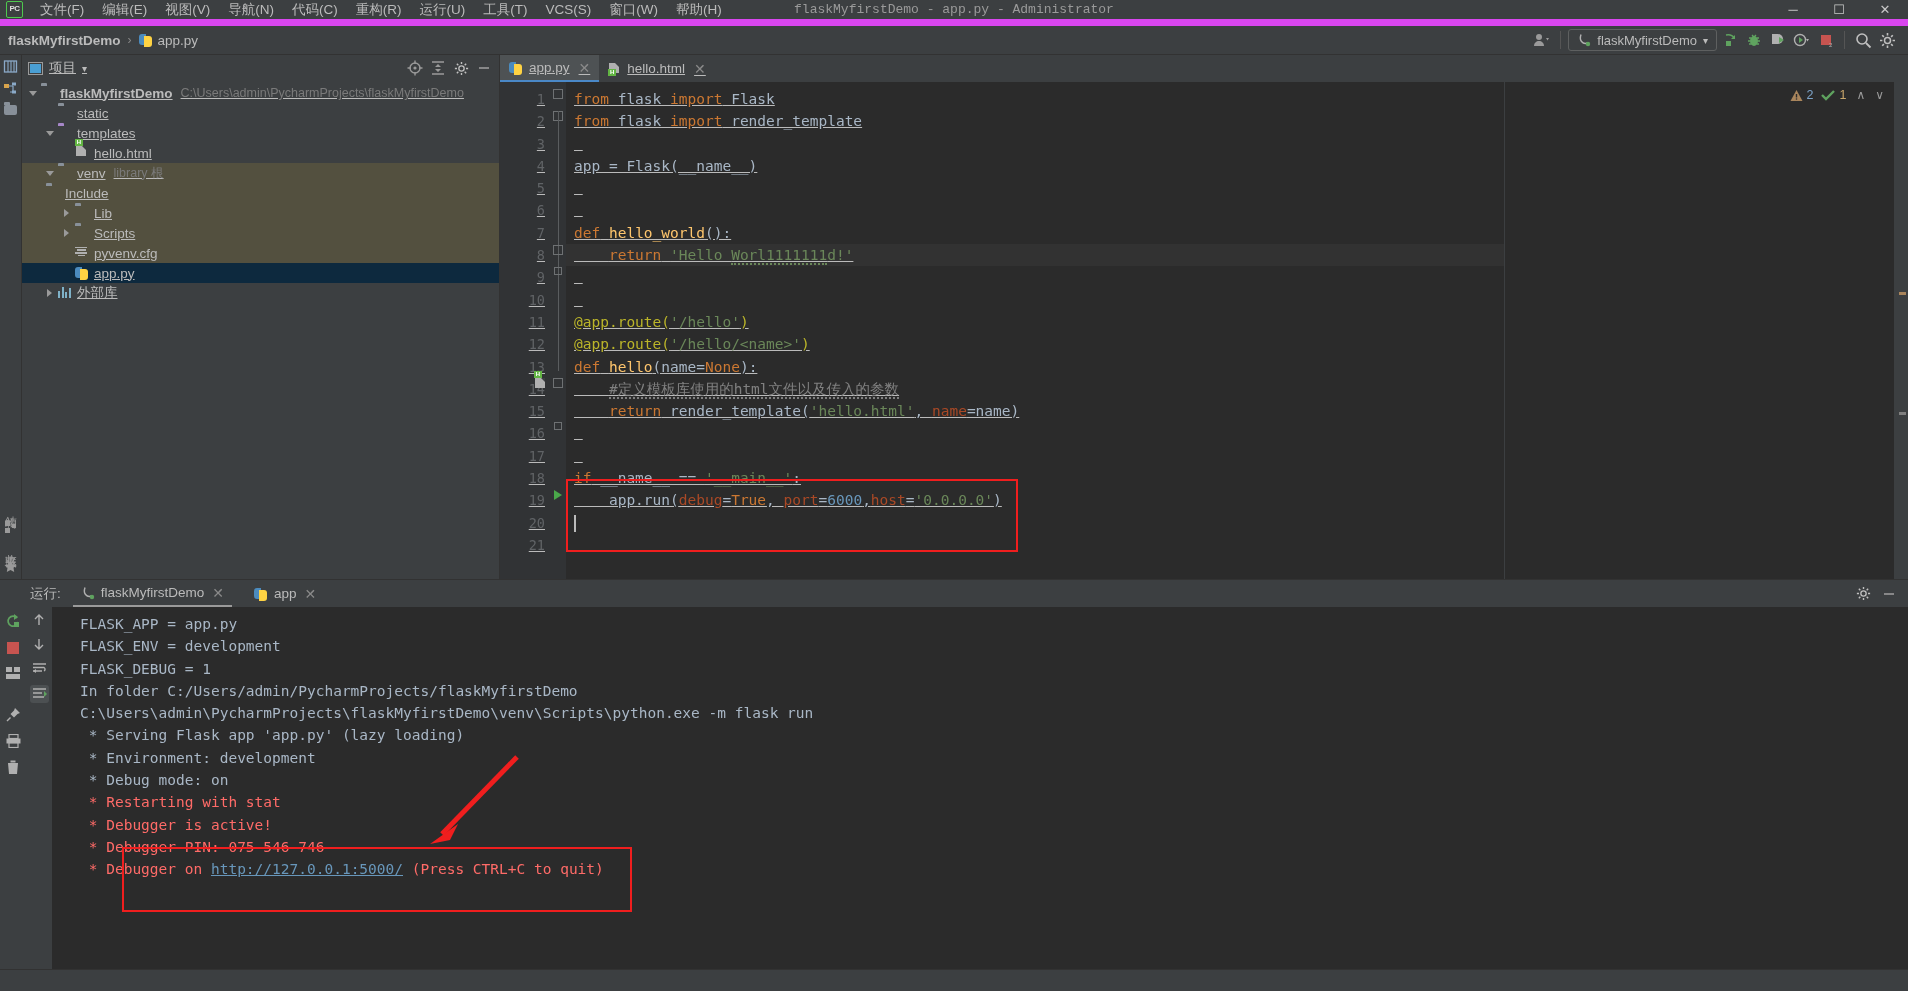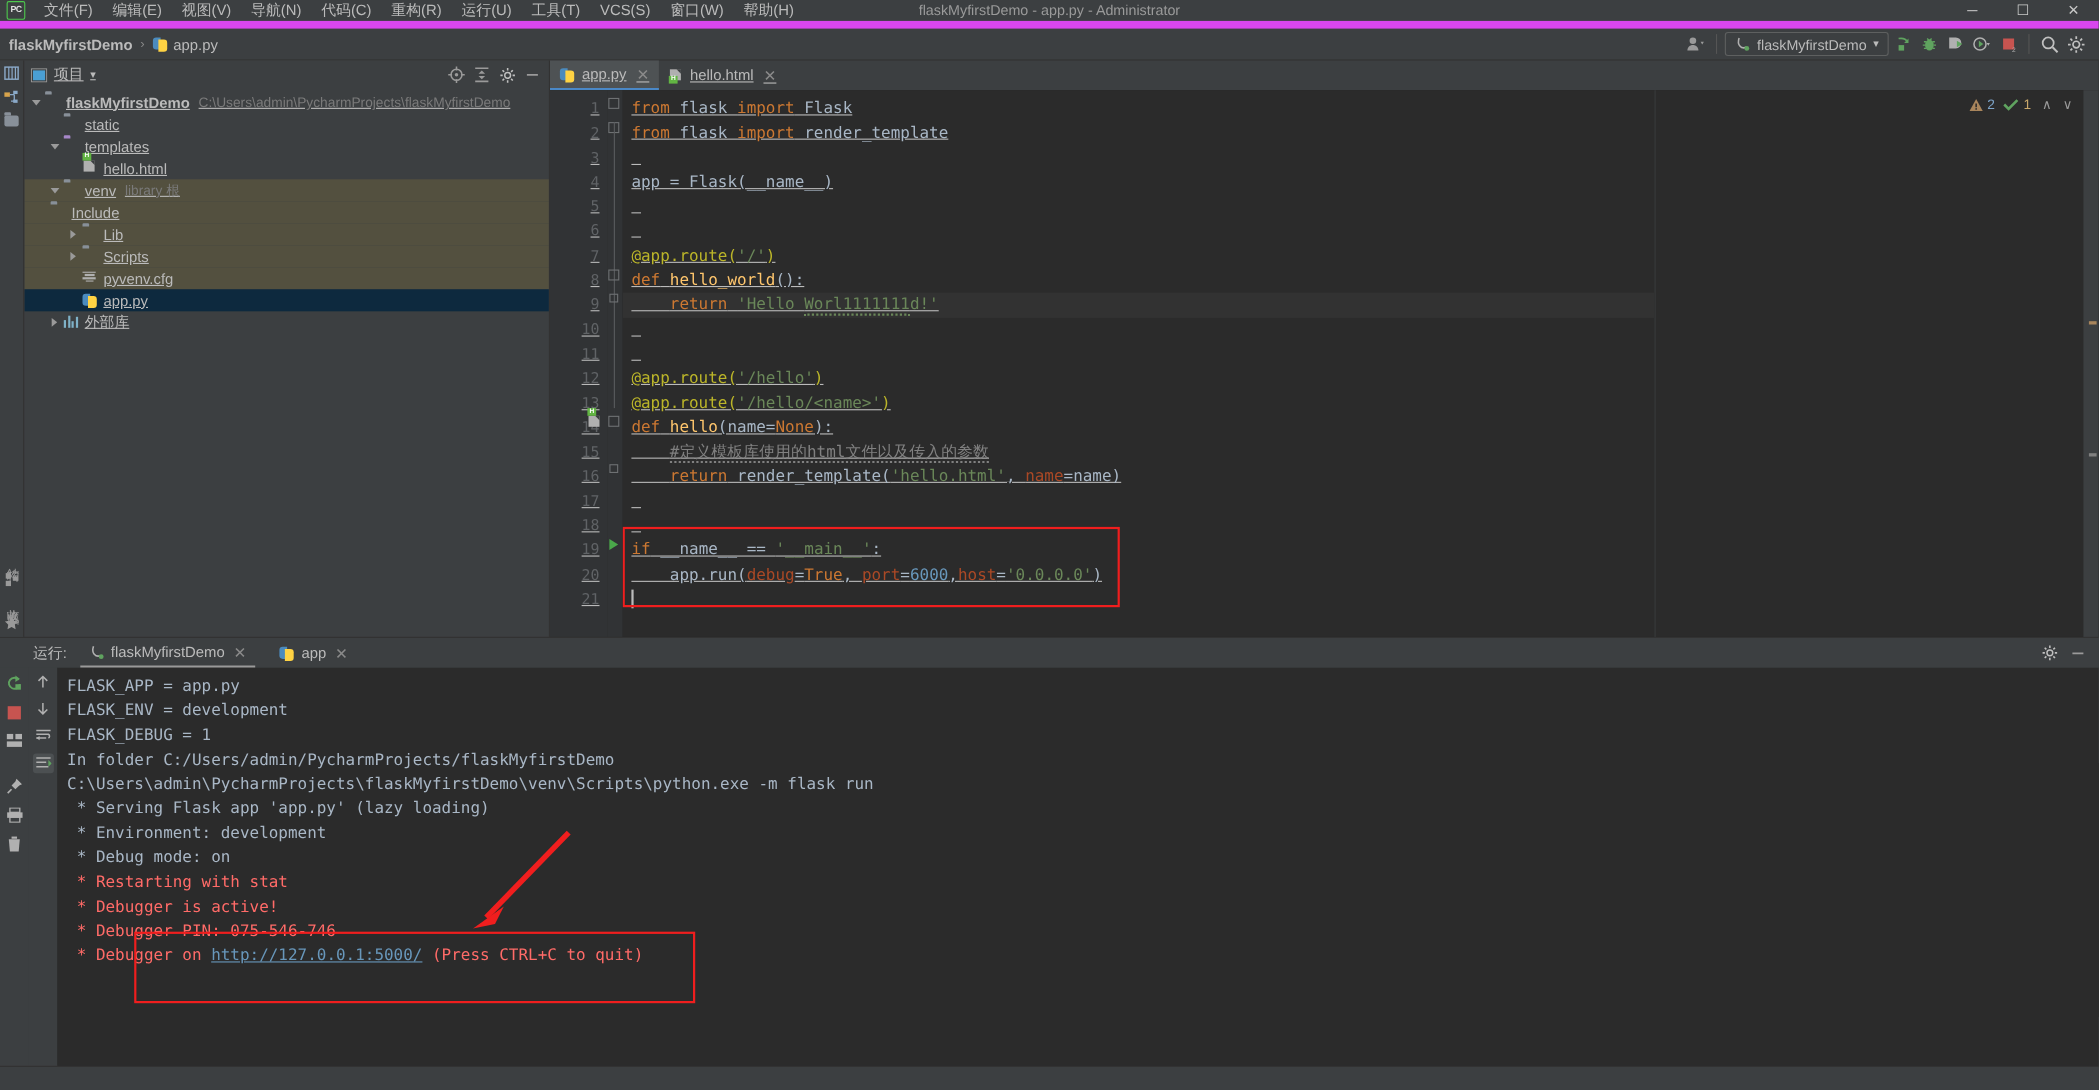--- a/index.html
+++ b/index.html
@@ -22,21 +22,21 @@
     width: 17px; height: 17px; margin-left: 6px; margin-right: 8px;
     background: #3c3f41; border: 1.5px solid #4ec94e; border-radius: 2px;
     color: #dfdfdf; font-size: 8px; font-weight: bold; line-height: 14px;
     text-align: center; letter-spacing: -0.5px; flex: 0 0 17px;
   }
   .menu-item {
     padding: 3px 9px; color: #bbbbbb; font-size: 13.5px; white-space: nowrap;
   }
   .win-title {
     position: absolute; left: 0; right: 0; text-align: center;
-    color: #9a9a9a; font-size: 13px; pointer-events: none;
+    color: #9a9a9a; font-size: 13px; pointer-events: none; font-family: Liberation Mono, monospace;
   }
   .win-ctrls { margin-left: auto; display: flex; height: 100%; z-index: 3; }
   .win-btn { width: 46px; display: flex; align-items: center; justify-content: center; color: #c8c8c8; font-size: 13px; }
 
   
   .navbar {
     height: 29px; flex: 0 0 29px; background: #3c3f41; display: flex;
     align-items: center; padding: 0 4px; border-bottom: 1px solid #323232;
   }
   .crumb { display: flex; align-items: center; gap: 5px; padding: 2px 4px; }
@@ -166,21 +166,21 @@
   .runhead-label { color: #bbbbbb; font-size: 13.5px; margin-right: 8px; }
   .rtab { display: flex; align-items: center; gap: 6px; padding: 4px 8px; font-size: 13.5px; color: #bbbbbb; }
   .rtab.active { border-bottom: 2px solid #9a9a9a; }
   .rtab .x { color: #8a8a8a; font-size: 14px; margin-left: 2px; }
   .runhead-right { margin-left: auto; display: flex; align-items: center; gap: 4px; padding-right: 8px; }
 
   .runbody { flex: 1 1 auto; display: flex; min-height: 0; }
   .runrail { width: 26px; flex: 0 0 26px; background: #3c3f41; display: flex; flex-direction: column; align-items: center; padding-top: 6px; gap: 12px; }
   .runrail2 { width: 26px; flex: 0 0 26px; background: #3c3f41; display: flex; flex-direction: column; align-items: center; padding-top: 6px; gap: 10px; }
   .console {
-    flex: 1 1 auto; background: #2b2b2b; padding: 6px 0 0 9px;
+    flex: 1 1 auto; background: #2b2b2b; padding: 6px 0 0 28px;
     font-family: "DejaVu Sans Mono", monospace; font-size: 14.5px; overflow: hidden; position: relative;
   }
   .conline { height: 22.3px; line-height: 22.3px; color: #a9b7c6; white-space: pre; }
   .conline.err { color: #ff6b68; }
   .conline a { color: #6897bb; text-decoration: underline; }
 
   
   .statusbar { height: 22px; flex: 0 0 22px; background: #3c3f41; border-top: 1px solid #323232; }
 
   
@@ -557,21 +557,20 @@
           <div style="position:absolute;top:340px;left:2px;width:8px;height:8px;border:1px solid #6e7173"></div>
         </div>
 
         <div class="codecol">
           <div class="cline"><span class="kw">from</span> flask <span class="kw">import</span> Flask</div>
           <div class="cline"><span class="kw">from</span> flask <span class="kw">import</span> render_template</div>
           <div class="cline"> </div>
           <div class="cline">app = Flask(__name__)</div>
           <div class="cline"> </div>
           <div class="cline"> </div>
-          <div class="cline"><span class="dec">@app.route(</span><span class="str">'/'</span><span class="dec">)</span></div>
           <div class="cline"><span class="kw">def</span> <span class="fn">hello_world</span>():</div>
           <div class="cline hl">    <span class="kw">return</span> <span class="str">'Hello </span><span class="str squiggle">Worl1111111</span><span class="str">d!'</span></div>
           <div class="cline"> </div>
           <div class="cline"> </div>
           <div class="cline"><span class="dec">@app.route(</span><span class="str">'/hello'</span><span class="dec">)</span></div>
           <div class="cline"><span class="dec">@app.route(</span><span class="str">'/hello/&lt;name&gt;'</span><span class="dec">)</span></div>
           <div class="cline"><span class="kw">def</span> <span class="fn">hello</span>(name=<span class="kw">None</span>):</div>
           <div class="cline">    <span class="cmt squiggle2">#定义模板库使用的html文件以及传入的参数</span></div>
           <div class="cline">    <span class="kw">return</span> render_template(<span class="str">'hello.html'</span>, <span class="kwarg">name</span>=name)</div>
           <div class="cline"> </div>

